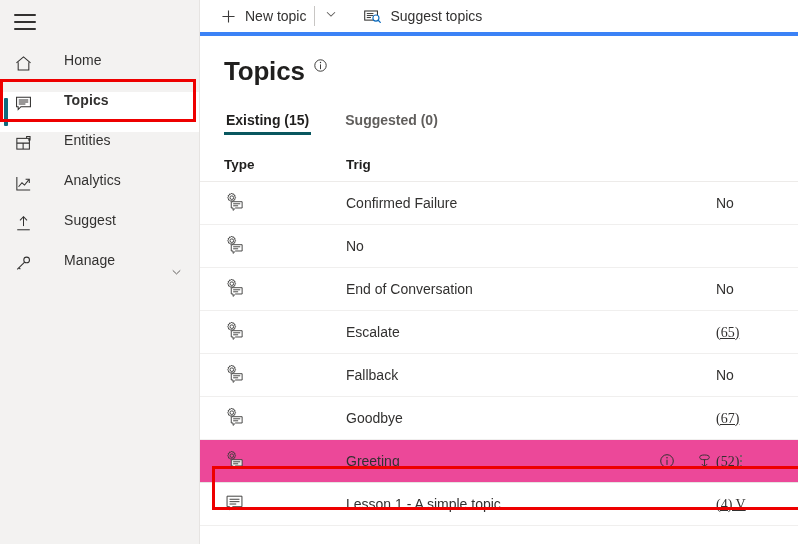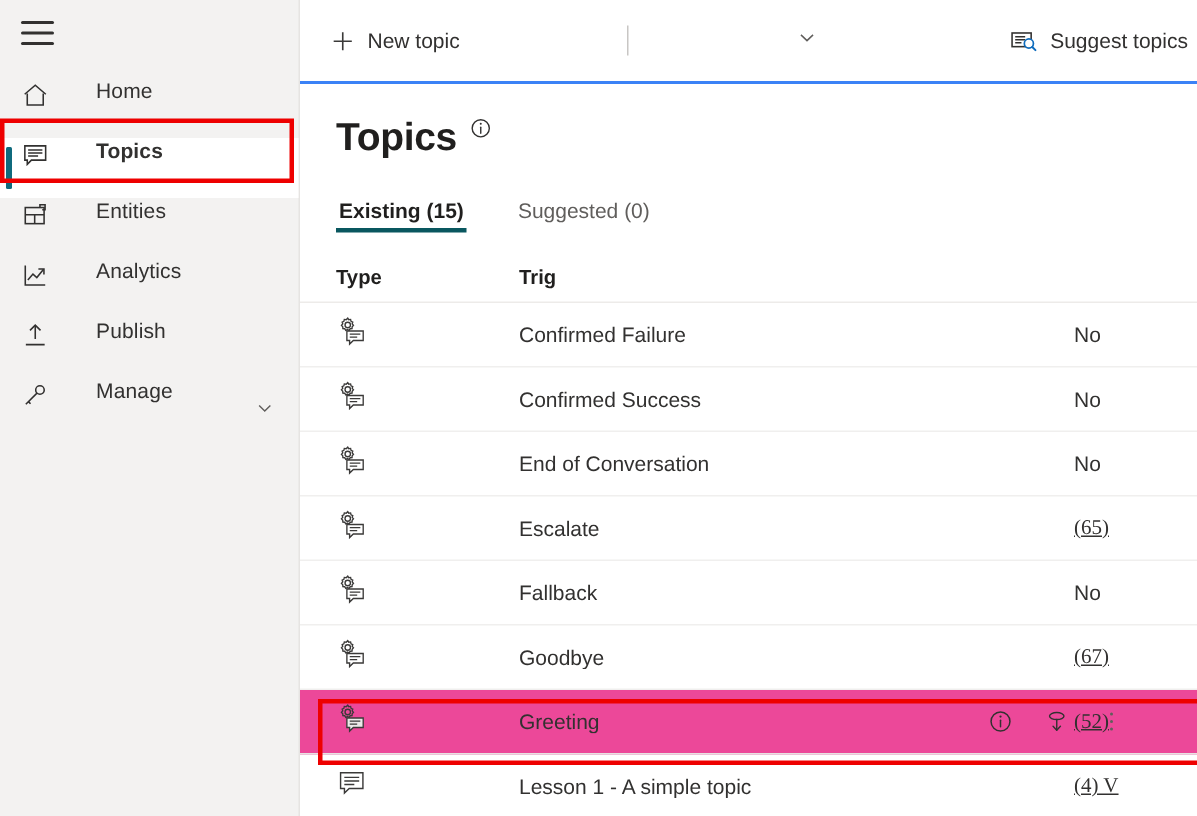--- a/index.html
+++ b/index.html
@@ -125,28 +125,27 @@
   .main {
     flex: 1;
     height: 544px;
     position: relative;
     background: #ffffff;
     overflow: hidden;
   }
 
   
   .command-bar {
-    height: 56px;
+    height: 36px;
     display: flex;
     align-items: center;
     padding-left: 14px;
     box-sizing: border-box;
-    border-bottom: 2px solid #3b82f6;
+    border-bottom: 4px solid #3b82f6;
     background: #ffffff;
-    justify-content: space-between;
   }
   .cmd-btn {
     display: flex;
     align-items: center;
     height: 32px;
     padding: 0 6px;
     cursor: pointer;
     color: #323130;
     font-size: 14px;
     white-space: nowrap;
@@ -204,20 +203,21 @@
     height: 30px;
   }
   .tab {
     position: relative;
     font-size: 14px;
     color: #605e5c;
     padding: 0 2px 7px 2px;
     margin-right: 32px;
     cursor: pointer;
     white-space: nowrap;
+    font-weight: bold;
   }
   .tab.active {
     color: #201f1e;
     font-weight: 600;
   }
   .tab.active::after {
     content: "";
     position: absolute;
     left: 0;
     right: 0;
@@ -396,21 +396,21 @@
       </div>
 
       <div class="nav-item">
         <span class="nav-icon">
           <svg width="19" height="19" viewBox="0 0 20 20" fill="none" stroke="currentColor" stroke-width="1.1">
             <path d="M10 2.9v9.8"></path>
             <path d="M6.3 6.6L10 2.9l3.7 3.7"></path>
             <path d="M3.4 16.6h13.2"></path>
           </svg>
         </span>
-        <span class="nav-label">Publish</span>
+        <span class="nav-label">Suggest</span>
       </div>
 
       <div class="nav-item">
         <span class="nav-icon">
           <svg width="19" height="19" viewBox="0 0 20 20" fill="none" stroke="currentColor" stroke-width="1.1">
             <circle cx="13.3" cy="6.3" r="3"></circle>
             <path d="M11.2 8.5L3.4 16.3"></path>
             <path d="M5.2 14.5l1.5 1.5"></path>
           </svg>
         </span>
@@ -509,21 +509,20 @@
         <div class="cell-type">
           <span>
             <svg width="21" height="21" viewBox="0 0 22 22" fill="none" stroke="#3b3a39" stroke-width=".95">
               <path d="M8.2 2.2l.7 1.1 1.3-.2.3 1.3 1.2.5-.4 1.3.9 1-.9 1-.1 1.3-1.3.1-.7 1.1-1.2-.5-1.2.5-.7-1.1-1.3-.1-.1-1.3-.9-1 .9-1-.4-1.3 1.2-.5.3-1.3 1.3.2z"></path>
               <circle cx="8.2" cy="7" r="1.9"></circle>
               <path d="M7.6 11.2h11.4v6.6h-6.9l-2.6 2.5v-2.5H7.6z" fill="#ffffff"></path>
               <path d="M9.6 13.4h7.4M9.6 15.5h5.2"></path>
             </svg>
           </span>
         </div>
-        <div class="cell-name">Confirmed Success</div>
         <div class="cell-trigger">No</div>
       </div>
 
       <div class="t-row">
         <div class="cell-type">
           <span>
             <svg width="21" height="21" viewBox="0 0 22 22" fill="none" stroke="#3b3a39" stroke-width=".95">
               <path d="M8.2 2.2l.7 1.1 1.3-.2.3 1.3 1.2.5-.4 1.3.9 1-.9 1-.1 1.3-1.3.1-.7 1.1-1.2-.5-1.2.5-.7-1.1-1.3-.1-.1-1.3-.9-1 .9-1-.4-1.3 1.2-.5.3-1.3 1.3.2z"></path>
               <circle cx="8.2" cy="7" r="1.9"></circle>
               <path d="M7.6 11.2h11.4v6.6h-6.9l-2.6 2.5v-2.5H7.6z" fill="#ffffff"></path>

